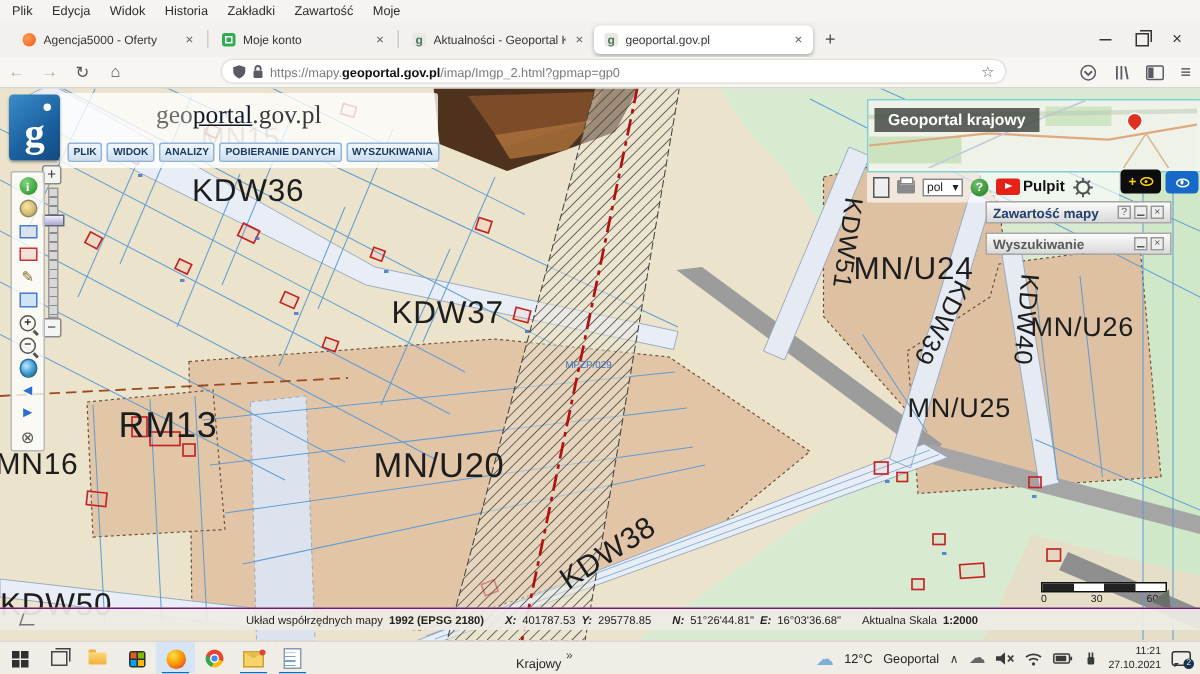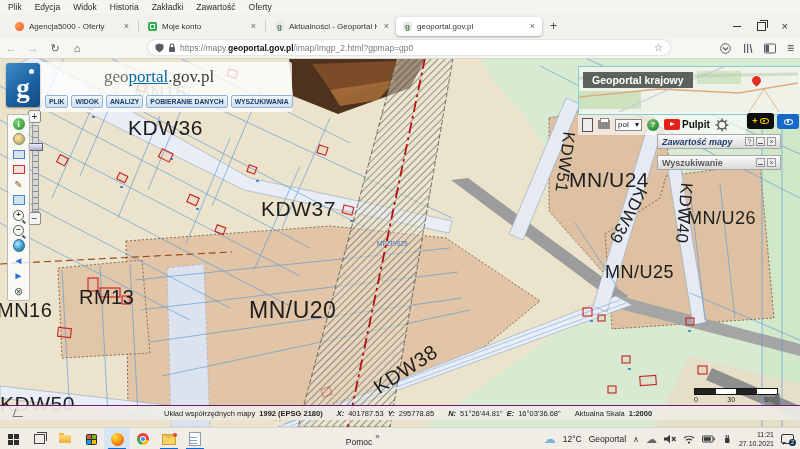--- a/index.html
+++ b/index.html
@@ -39,40 +39,40 @@
   .nav-right{position:absolute;right:6px;top:0;height:20px;display:flex;align-items:center;gap:11px;color:#444;}
   
   .map{position:absolute;top:58px;left:0;width:800px;height:369px;}
   .map svg.base{position:absolute;left:0;top:0;}
   .zlabel{position:absolute;color:#1d1d1d;white-space:nowrap;letter-spacing:.5px;}
   .zl-mn15{left:134px;top:24px;font-size:19px;color:rgba(95,95,95,.6);}
   .zl-kdw36{left:128px;top:58px;font-size:21px;}
   .zl-kdw37{left:261px;top:139px;font-size:21px;}
   .zl-mnu20{left:249px;top:239px;font-size:23px;}
   .zl-mn16{left:-3px;top:241px;font-size:20px;}
-  .zl-rm13{left:79px;top:228px;font-size:20px;}
+  .zl-rm13{left:79px;top:212px;font-size:24px;}
   .zl-kdw50{left:0px;top:334px;font-size:21px;}
   .zl-kdw38{left:370px;top:300px;font-size:20px;transform:rotate(-33deg);}
   .zl-kdw51{left:534px;top:94px;font-size:17px;transform:rotate(98deg);}
   .zl-mnu24{left:569px;top:110px;font-size:21px;}
   .zl-kdw39{left:597px;top:147px;font-size:17px;transform:rotate(118deg);}
   .zl-kdw40{left:653px;top:145px;font-size:17px;transform:rotate(95deg);}
   .zl-mnu26{left:687px;top:150px;font-size:18px;}
   .zl-mnu25{left:605px;top:204px;font-size:18px;}
   .zl-plan{left:377px;top:182px;font-size:6.5px;color:#3a6fc4;letter-spacing:0;}
   
   .gp-header{position:absolute;left:40px;top:4px;width:252px;height:50px;background:rgba(255,255,255,.78);
     border-radius:2px;z-index:10;}
   .gp-logo{position:absolute;left:6px;top:5px;width:34px;height:44px;border-radius:3px;z-index:11;
     background:linear-gradient(140deg,#3c8cc9 0%,#1a5f9e 60%,#134a80 100%);box-shadow:0 1px 2px rgba(0,0,0,.4);
     color:#fff;font-family:"Liberation Serif",serif;font-weight:bold;font-size:27px;text-align:center;line-height:50px;}
   .gp-logo i{position:absolute;right:6px;top:6px;width:5px;height:5px;border-radius:50%;background:#fff;}
   .gp-title{position:absolute;left:64px;top:5px;font-family:"Liberation Serif",serif;font-size:17px;color:#3a3a3a;white-space:nowrap;}
   .gp-title .p1{color:#6d6d6d;}
-  .gp-title .p2{color:#0369a1;text-decoration:underline;}
+  .gp-title .p2{color:#0f172a;text-decoration:underline;}
   .gp-menu{position:absolute;left:5px;bottom:4px;display:flex;gap:3px;}
   .gp-mi{background:linear-gradient(#f2f7fd,#cddff2);border:1px solid #8fb3d9;border-radius:2px;
     color:#17395f;font-size:6.8px;font-weight:bold;padding:2px 3px;white-space:nowrap;}
   
   .tools{position:absolute;left:7px;top:56px;width:21px;background:rgba(255,255,255,.78);
     border:1px solid #b9b9b9;border-radius:2px;padding:3px 0;display:flex;flex-direction:column;align-items:center;gap:3.2px;z-index:9;}
   .ti{width:12px;height:12px;display:flex;align-items:center;justify-content:center;font-size:10px;}
   .ti-info{background:radial-gradient(circle at 35% 30%,#7fd47f,#1d8a1d);border-radius:50%;color:#fff;
     font-size:8px;font-weight:bold;font-family:"Liberation Serif",serif;}
   .ti-identify{background:radial-gradient(circle at 40% 35%,#ffe9a0,#b09a55);border-radius:50%;border:1px solid #8a8a6a;width:10px;height:10px;}
@@ -125,21 +125,21 @@
   
   .rgear{position:absolute;left:780px;top:8px;z-index:9;}
   .rdot{position:absolute;left:787px;top:35px;width:3px;height:3px;background:#555;z-index:9;}
   .reye{position:absolute;left:782px;top:45px;z-index:9;}
   .eye.d{border-color:#444;} .eye.d i{background:#444;}
   
   .panelbar{position:absolute;left:657px;width:124px;height:15px;background:linear-gradient(#fbfbfb,#d9d9d9);
     border:1px solid #a8a8a8;display:flex;align-items:center;padding:0 4px;gap:2px;z-index:11;box-sizing:border-box;}
   .pb1{top:76px;} .pb2{top:97px;}
   .pb-title{font-size:9px;font-weight:bold;flex:1;white-space:nowrap;}
-  .pb1 .pb-title{color:#23406e;font-style:italic;} .pb2 .pb-title{color:#5a5a5a;}
+  .pb1 .pb-title{color:#23406e;} .pb2 .pb-title{color:#5a5a5a;}
   .pbtn{width:9px;height:9px;border:1px solid #999;background:#eee;font-size:7px;line-height:8px;text-align:center;color:#555;box-sizing:border-box;}
   .pbtn .minline{display:block;margin:5px auto 0;width:5px;height:1px;background:#555;}
   
   .scalebar{position:absolute;left:694px;top:330px;width:84px;z-index:8;font-size:7px;color:#222;}
   .sb-bar{height:5px;border:1px solid #111;display:flex;background:#fff;}
   .sb-bar i{flex:1;display:block;} .sb-bar i:nth-child(1),.sb-bar i:nth-child(3){background:#222;}
   .sb-ticks{display:flex;justify-content:space-between;margin-top:1px;}
   .panarrow{position:absolute;left:770px;top:338px;width:0;height:0;z-index:8;
     border-left:7px solid transparent;border-right:7px solid transparent;border-top:12px solid #6a6f6a;
     transform:rotate(-35deg);}
@@ -196,21 +196,21 @@
 
 <div class="screen">
 
   <div class="ff-menubar">
     <span>Plik</span>
     <span>Edycja</span>
     <span>Widok</span>
     <span>Historia</span>
     <span>Zakładki</span>
     <span>Zawartość</span>
-    <span>Oferty</span>
+    <span>Moje</span>
   </div>
 
   <div class="ff-tabbar">
     <div class="tab" style="width:128px">
       <span class="fav fav-orange"></span>
       <span class="t-title">Agencja5000 - Oferty</span>
       <span class="t-close">×</span>
     </div>
     <div class="tab-sep"></div>
     <div class="tab" style="width:122px">
@@ -627,21 +627,21 @@
           <b></b>
         </div>
         <div class="tb-under"></div>
       </div>
     <div class="tb-item">
         <div class="notes"></div>
         <div class="tb-under"></div>
       </div>
     <div style="flex:1"></div>
     <div class="tb-center">
-      <span class="pulpit">Pomoc</span>
+      <span class="pulpit">Krajowy</span>
       <span class="chevsup">»</span>
     </div>
     <div style="flex:1.2"></div>
     <div class="tray">
       <span class="wicon">☁</span>
       <span class="wtemp">12°C</span>
       <span class="wtemp">Geoportal</span>
       <span class="trayglyph">∧</span>
       <span class="cloudic">☁</span>
       <svg width="12" height="10">

